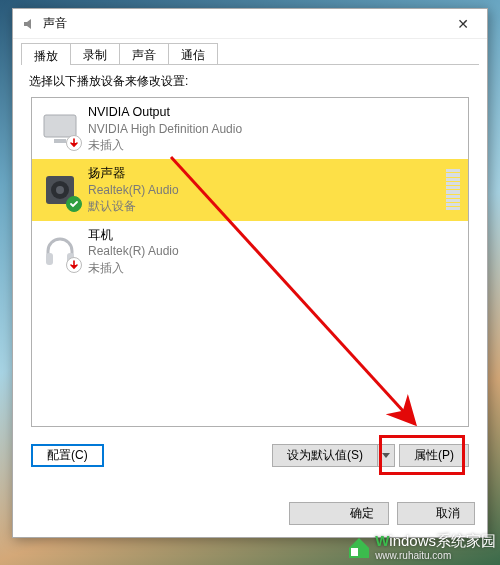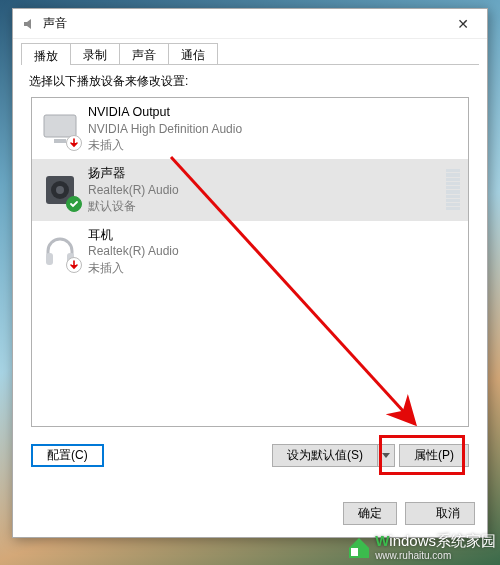--- a/index.html
+++ b/index.html
@@ -86,21 +86,21 @@
     background:#fff;
     overflow:hidden;
   }
   .devrow {
     display:flex;
     padding:6px 8px;
     align-items:center;
     min-height:56px;
   }
   .devrow.selected {
-    background:#e5e5e5;
+    background:#fde047;
   }
   .devrow .icon {
     width:40px; height:40px; flex:0 0 40px;
     position:relative;
     margin-right:8px;
   }
   .devrow .info { flex:1; line-height:1.35; }
   .devrow .name { color:#000; font-size:12.5px; }
   .devrow .sub { color:#7a7a7a; font-size:12px; }
   .overlay-badge {
@@ -301,24 +301,24 @@
       </span>
       <button class="btn">
           <span>属性(P)</span>
         </button>
     </div>
 
     <div class="highlight-box" style="left:358px; bottom:8px; width:86px; height:40px;"></div>
   </div>
 
   <div class="dlg-buttons">
-    <button class="btn" style="width:54px">
+    <button class="btn" style="width:100px">
         <span>确定</span>
       </button>
-    <button class="btn" style="width:70px">
+    <button class="btn" style="width:78px">
         <span>取消</span>
       </button>
   </div>
 
   <svg class="arrow-svg" style="left:150px; top:140px; width:280px; height:320px;">
     <defs>
       <marker id="ahead" markerWidth="12" markerHeight="12" refX="9" refY="5" orient="auto">
         <path d="M0 0 L10 5 L0 10 L3 5 Z" fill="#e30808"></path>
       </marker>
     </defs>

